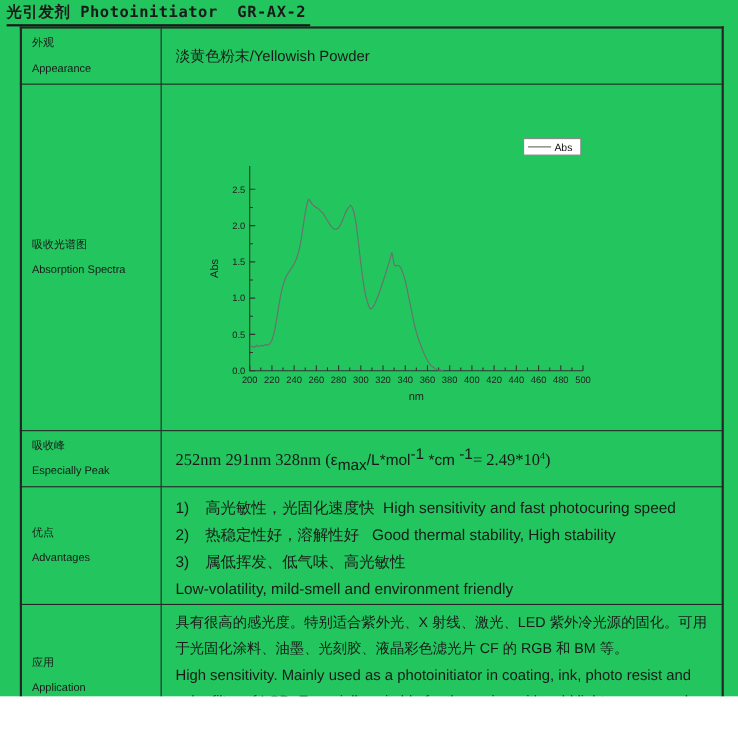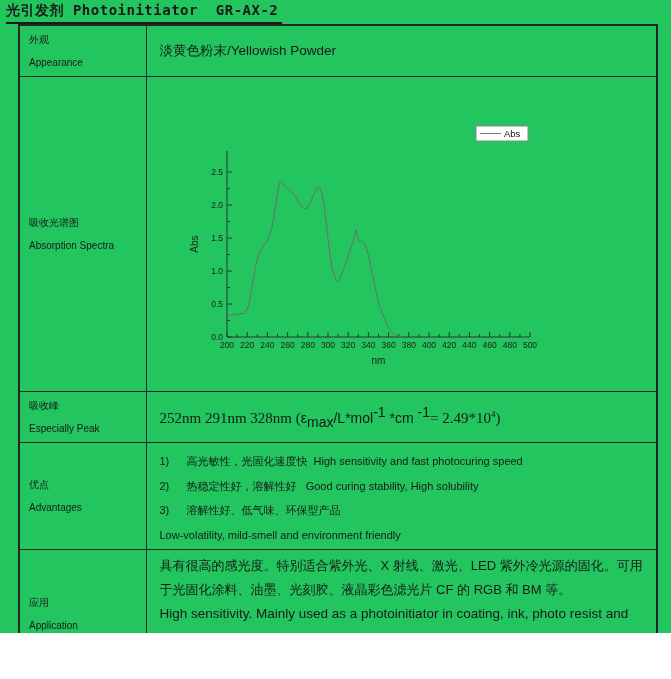--- a/index.html
+++ b/index.html
@@ -21,21 +21,21 @@
   .label-cell{padding:2px 4px 2px 9px;font-size:10px;line-height:23px;}
   .value-cell{padding:2px 10px 2px 13px;font-size:13.5px;}
   tr.r1 td{height:40px;} tr.r2 td{height:42px;} tr.r3 td{height:310px;}
   tr.r4 td{height:45px;} tr.r5 td{height:97px;} tr.r6 td{height:111px;}
   .chart-cell{vertical-align:top;padding:0;}
   #chart{margin-left:42px;margin-top:22px;width:366px;height:252px;}
   .peak-cell{font-family:"Liberation Serif","DejaVu Serif",serif;font-size:15px;}
   .peak-cell .sans{font-family:"Liberation Sans","DejaVu Sans",sans-serif;font-size:14px;}
   .peak-cell sub{font-size:9px;}
   .peak-cell sup{font-size:9px;}
-  .adv-cell{vertical-align:top;padding-top:6px;line-height:24.5px;font-size:11px;}
+  .adv-cell{vertical-align:top;padding-top:6px;line-height:24.5px;font-size:14px;}
   .adv-line{white-space:pre-wrap;}
   .adv-num{display:inline-block;width:27px;}
   .adv-cont{}
   .app-cell{line-height:24px;font-size:13.5px;padding-top:4px;padding-bottom:4px;}
   .app-zh{font-size:13px;}
 </style>
 </head>
 <body>
 
 <div class="page">
@@ -148,22 +148,22 @@
         <td class="value-cell peak-cell"><span>252nm 291nm 328nm (</span><span class="sans">ε</span><sub class="sans">max</sub><span class="sans">/L*mol</span><sup class="sans">-1</sup><span class="sans"> *cm </span><sup class="sans">-1</sup><span>= 2.49*10</span><sup>4</sup><span>)</span></td>
       </tr>
 
       <tr class="r5">
         <td class="label-cell">
           <div>优点</div>
           <div>Advantages</div>
         </td>
         <td class="value-cell adv-cell">
           <div class="adv-line"><span class="adv-num">1)</span><span>高光敏性，光固化速度快  High sensitivity and fast photocuring speed</span></div>
-          <div class="adv-line"><span class="adv-num">2)</span><span>热稳定性好，溶解性好   Good curing stability, High solubility</span></div>
-          <div class="adv-line"><span class="adv-num">3)</span><span>溶解性好、低气味、环保型产品</span></div>
+          <div class="adv-line"><span class="adv-num">2)</span><span>热稳定性好，溶解性好   Good thermal stability, High stability</span></div>
+          <div class="adv-line"><span class="adv-num">3)</span><span>属低挥发、低气味、高光敏性</span></div>
           <div class="adv-line adv-cont">Low-volatility, mild-smell and environment friendly</div>
         </td>
       </tr>
 
       <tr class="r6">
         <td class="label-cell">
           <div>应用</div>
           <div>Application</div>
         </td>
         <td class="value-cell app-cell">

